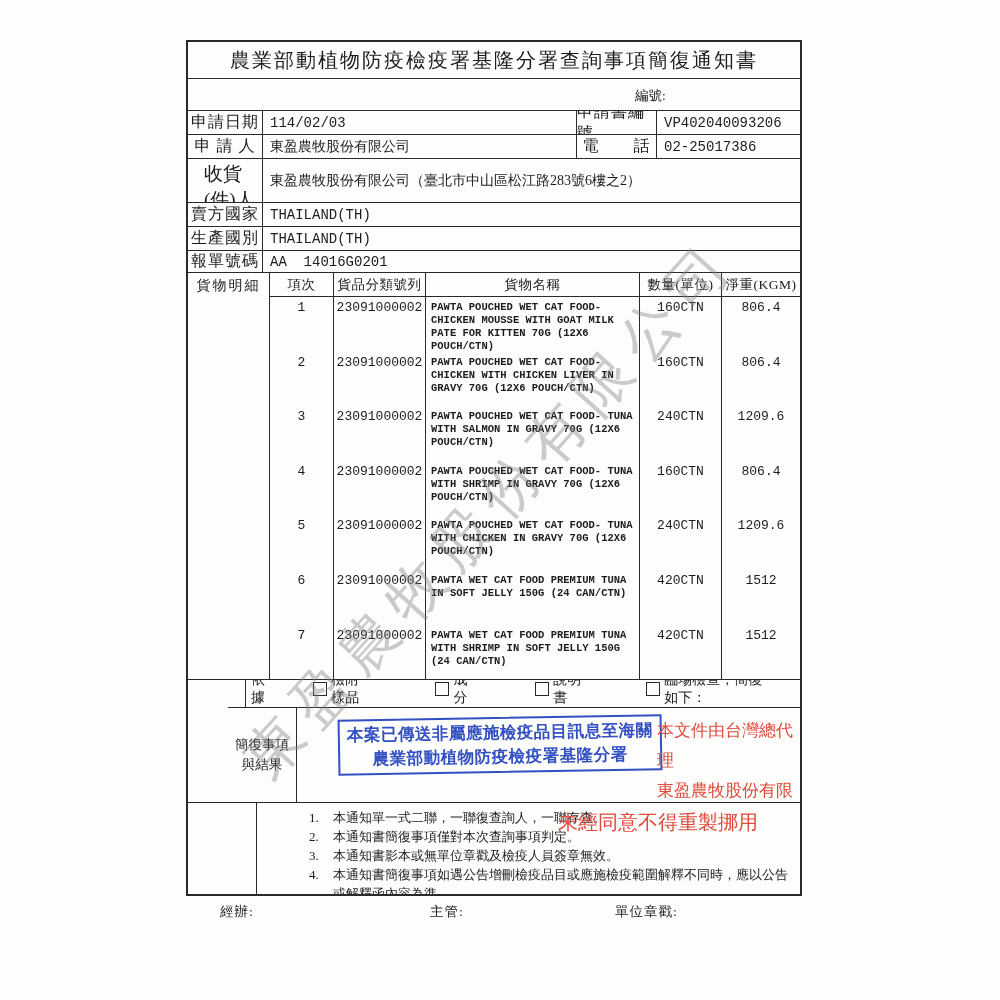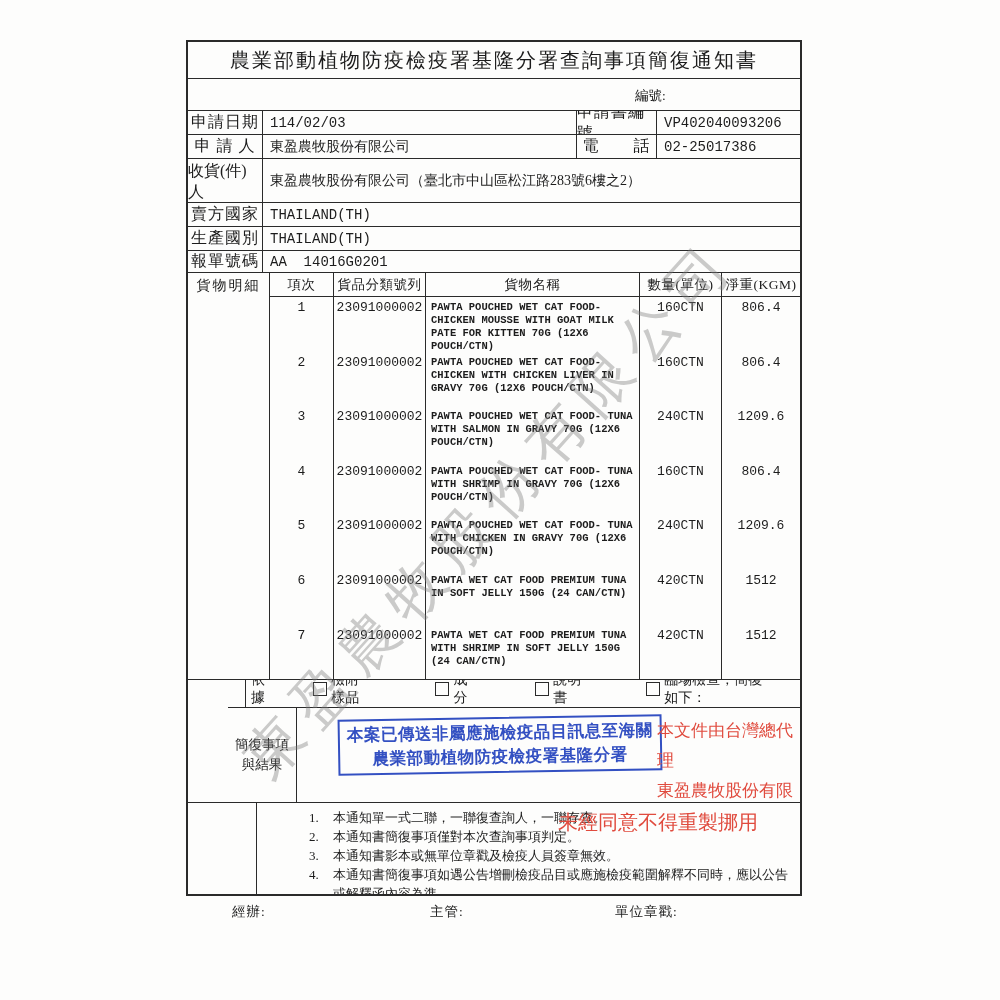--- a/index.html
+++ b/index.html
@@ -95,21 +95,21 @@
     </div>
 
     <div class="row" style="height:24px;">
       <div class="cell rb lab" style="width:75px;text-align:center;">申 請 人</div>
       <div class="cell rb valcjk" style="width:314px;">東盈農牧股份有限公司</div>
       <div class="cell rb lab" style="width:80px;">電　　話</div>
       <div class="cell val" style="width:143px;">02-25017386</div>
     </div>
 
     <div class="row" style="height:44px;">
-      <div class="cell rb" style="width:75px;align-items:flex-start;padding:2px 0 0 0;font-size:16px;">收貨(件)人</div>
+      <div class="cell rb" style="width:75px;align-items:flex-start;padding:2px 0 0 16px;font-size:19px;">收貨(件)人</div>
       <div class="cell valcjk" style="width:537px;">東盈農牧股份有限公司（臺北市中山區松江路283號6樓之2）</div>
     </div>
 
     <div class="row" style="height:24px;">
       <div class="cell rb lab" style="width:75px;">賣方國家</div>
       <div class="cell val" style="width:537px;">THAILAND(TH)</div>
     </div>
 
     <div class="row" style="height:24px;">
       <div class="cell rb lab" style="width:75px;">生產國別</div>
@@ -241,17 +241,17 @@
 
           <div class="note-item">
             <span class="note-num">4.</span>
             <span class="note-text">本通知書簡復事項如遇公告增刪檢疫品目或應施檢疫範圍解釋不同時，應以公告或解釋函內容為準。</span>
           </div>
         </div>
     </div>
 
   </div>
 
-  <span class="footer-item" style="left:232px;">經辦:</span>
+  <span class="footer-item" style="left:220px;">經辦:</span>
   <span class="footer-item" style="left:430px;">主管:</span>
   <span class="footer-item" style="left:615px;">單位章戳:</span>
 
 </div>
 
 </body></html>

